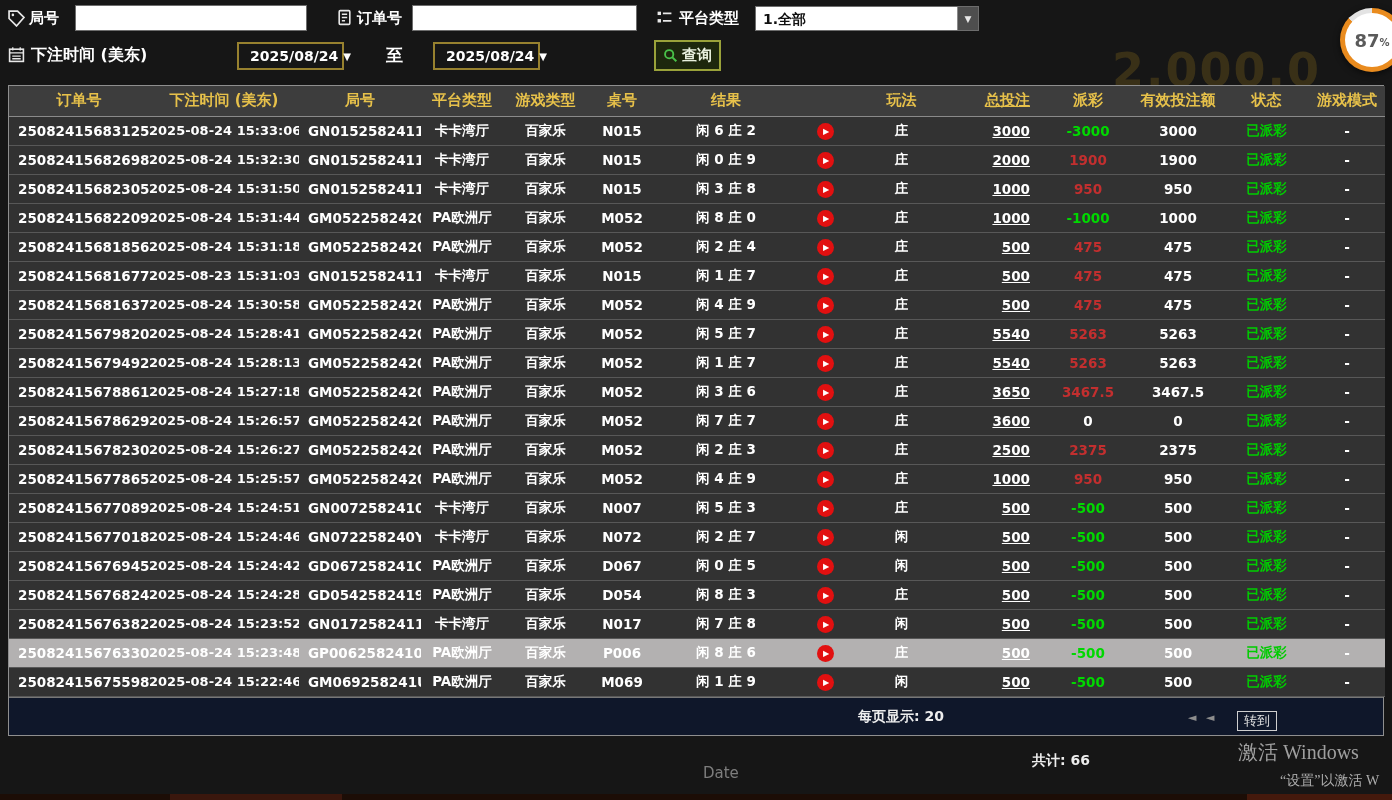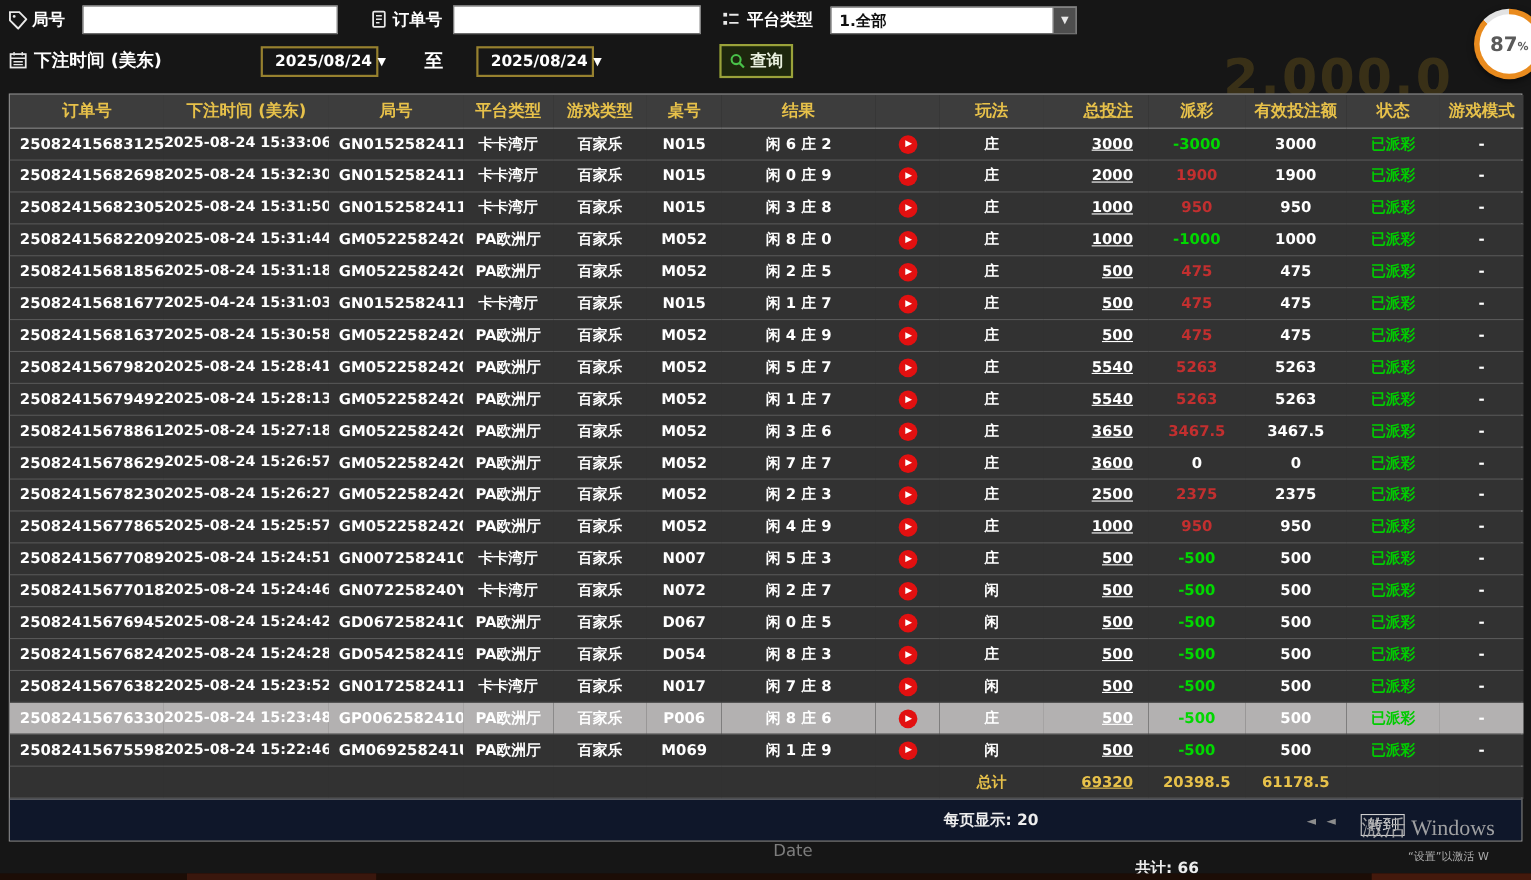--- a/index.html
+++ b/index.html
@@ -56,22 +56,22 @@
     color: #5a5a5a; font-weight: 700;
   }
   .gauge-val { font-size: 18px; }
   .gauge-pct { font-size: 10px; margin-top: 5px; }
 
   
   .wm-num { position: absolute; left: 1112px; top: 12px; font-size: 46px; font-weight: 700;
     color: rgba(150,120,30,.28); letter-spacing: 2px; pointer-events: none; margin-top: 31px; }
   .wm1 { position: absolute; left: 1238px; top: 739px; font-size: 20px; color: #aeaeae;
     opacity: .9; pointer-events: none; font-family: Liberation Serif, serif; }
-  .wm2 { position: absolute; left: 1280px; top: 772px; font-size: 10px; color: #bcbcbc;
-    opacity: .9; pointer-events: none; }
+  .wm2 { position: absolute; left: 1280px; top: 772px; font-size: 14px; color: #bcbcbc;
+    opacity: .9; pointer-events: none; font-family: Liberation Serif, serif; }
   .wm-date { position: absolute; left: 703px; top: 764px; font-size: 15px; color: #979797;
     opacity: .8; pointer-events: none; }
 
   
   .table-wrap {
     position: absolute; left: 8px; top: 85px; width: 1376px;
     border: 1px solid #8f8f8f; background: #303030;
   }
   table { width: 100%; border-collapse: collapse; table-layout: fixed; }
   th {
@@ -277,32 +277,32 @@
           <td class="col12 status-paid">已派彩</td>
           <td class="col13">-</td>
         </tr>
         <tr>
           <td class="col0 left">250824156818561</td>
           <td class="col1">2025-08-24 15:31:18</td>
           <td class="col2 left">GM0522582420F</td>
           <td class="col3">PA欧洲厅</td>
           <td class="col4">百家乐</td>
           <td class="col5">M052</td>
-          <td class="col6">闲 2 庄 5</td>
+          <td class="col6">闲 2 庄 4</td>
           <td class="col7"><span class="play">▶</span></td>
           <td class="col8">庄</td>
           <td class="col9">500</td>
           <td class="col10 c-red">475</td>
           <td class="col11">475</td>
           <td class="col12 status-paid">已派彩</td>
           <td class="col13">-</td>
         </tr>
         <tr>
           <td class="col0 left">250824156816770</td>
-          <td class="col1">2025-04-24 15:31:03</td>
+          <td class="col1">2025-08-23 15:31:03</td>
           <td class="col2 left">GN0152582411L</td>
           <td class="col3">卡卡湾厅</td>
           <td class="col4">百家乐</td>
           <td class="col5">N015</td>
           <td class="col6">闲 1 庄 7</td>
           <td class="col7"><span class="play">▶</span></td>
           <td class="col8">庄</td>
           <td class="col9">500</td>
           <td class="col10 c-red">475</td>
           <td class="col11">475</td>
@@ -525,36 +525,20 @@
           <td class="col4">百家乐</td>
           <td class="col5">M069</td>
           <td class="col6">闲 1 庄 9</td>
           <td class="col7"><span class="play">▶</span></td>
           <td class="col8">闲</td>
           <td class="col9">500</td>
           <td class="col10 c-green">-500</td>
           <td class="col11">500</td>
           <td class="col12 status-paid">已派彩</td>
           <td class="col13">-</td>
-        </tr>
-        <tr class="sumrow">
-          <td class="col0"></td>
-          <td class="col1"></td>
-          <td class="col2"></td>
-          <td class="col3"></td>
-          <td class="col4"></td>
-          <td class="col5"></td>
-          <td class="col6"></td>
-          <td class="col7"></td>
-          <td class="col8">总计</td>
-          <td class="col9">69320</td>
-          <td class="col10">20398.5</td>
-          <td class="col11">61178.5</td>
-          <td class="col12"></td>
-          <td class="col13"></td>
         </tr>
       </tbody>
   </table>
 
   <div class="pagebar">
     <span class="pg pg-per">每页显示: 20</span>
     <span class="pg pg-tot">共计: 66</span>
     <span class="pg-arrow pg-a1">◄</span>
     <span class="pg-arrow pg-a2">◄</span>
     <span class="goto-box">转到</span>

